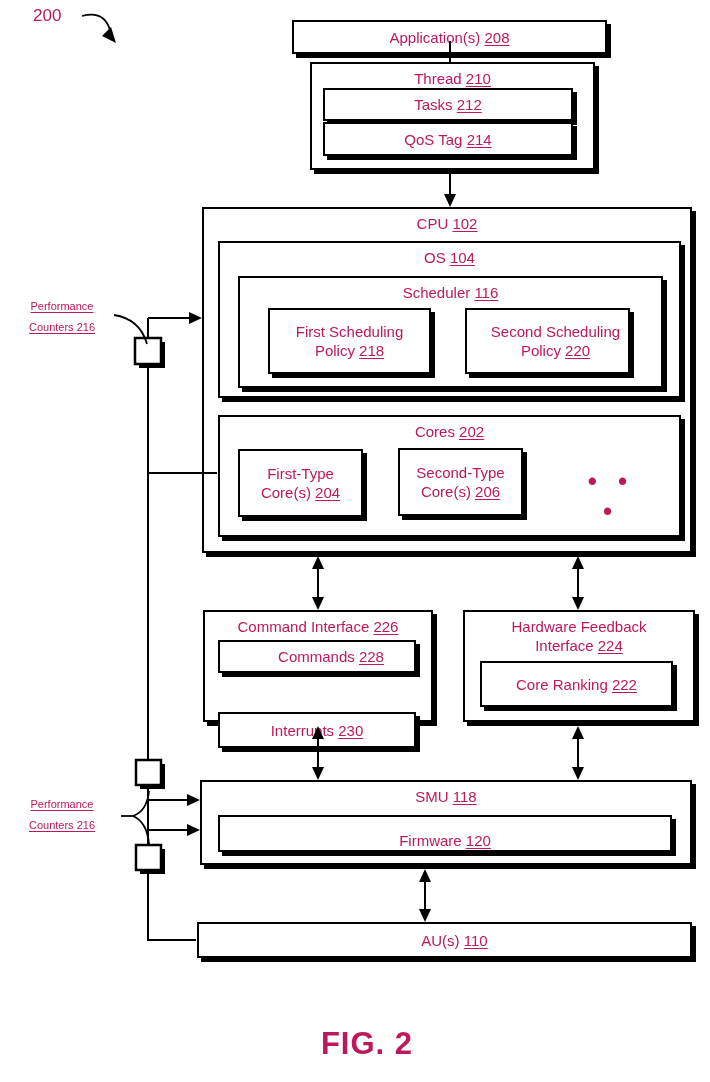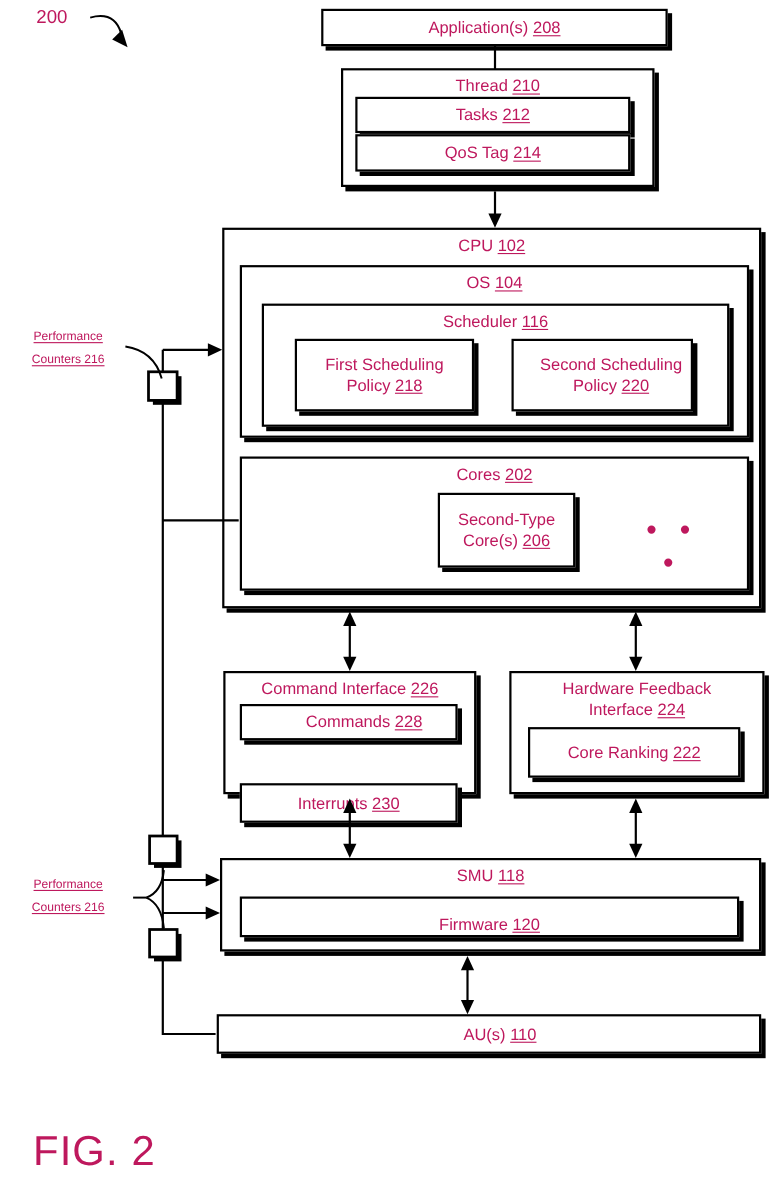--- a/index.html
+++ b/index.html
@@ -10,32 +10,32 @@
   .box{
     position:absolute;background:#fff;border:2px solid #000;
     box-shadow:4px 4px 0 #000;font-size:15px;box-sizing:border-box;
   }
   .vcenter{display:flex;align-items:center;justify-content:center;text-align:center;line-height:19px;}
   .box-title{position:absolute;top:5px;left:0;right:0;text-align:center;line-height:19px;}
   u{text-decoration:underline;text-underline-offset:2px;}
   .side-label{position:absolute;text-align:center;font-size:11px;line-height:21px;}
   .side-label div{text-decoration:underline;text-underline-offset:2px;}
   .fig-num{position:absolute;font-size:17px;}
-  .fig-caption{position:absolute;text-align:left;font-weight:normal;font-size:38px;letter-spacing:1px;}
+  .fig-caption{position:absolute;text-align:center;font-weight:bold;font-size:31px;letter-spacing:1px;}
   .dots{position:absolute;font-size:26px;font-weight:bold;letter-spacing:7px;line-height:30px;text-align:center;}
   svg.overlay{position:absolute;left:0;top:0;pointer-events:none;}
 </style>
 </head>
 <body>
 
 <div id="stage">
 
   <div class="fig-num" style="left:33px;top:6px;">200</div>
 
-  <div class="box vcenter" style="left:292px;top:8px;width:315px;height:34px;align-items:center;">
+  <div class="box vcenter" style="left:292px;top:20px;width:315px;height:34px;align-items:center;">
     <div><span>Application(s)</span> <u>208</u></div>
   </div>
 
   <div class="box" style="left:310px;top:62px;width:285px;height:108px;">
     <div class="box-title"><span>Thread</span> <u>210</u></div>
   </div>
   <div class="box vcenter" style="left:323px;top:88px;width:250px;height:33px;">
     <div><span>Tasks</span> <u>212</u></div>
   </div>
   <div class="box vcenter" style="left:323px;top:122px;width:250px;height:34px;align-items:center;">
@@ -62,20 +62,26 @@
   </div>
   <div class="box vcenter" style="left:465px;top:308px;width:165px;height:66px;padding-left:16px;">
     <div>
       <div>Second Scheduling</div>
       <div><span>Policy</span> <u>220</u></div>
     </div>
   </div>
 
   <div class="box" style="left:218px;top:415px;width:463px;height:122px;">
     <div class="box-title"><span>Cores</span> <u>202</u></div>
+  </div>
+  <div class="box vcenter" style="left:238px;top:449px;width:125px;height:68px;">
+    <div>
+      <div>First-Type</div>
+      <div><span>Core(s)</span> <u>204</u></div>
+    </div>
   </div>
   <div class="box vcenter" style="left:398px;top:448px;width:125px;height:68px;">
     <div>
       <div>Second-Type</div>
       <div><span>Core(s)</span> <u>206</u></div>
     </div>
   </div>
   <div class="dots" style="left:576px;top:466px;width:70px;">• • •</div>
 
   <div class="box" style="left:203px;top:610px;width:230px;height:112px;">

